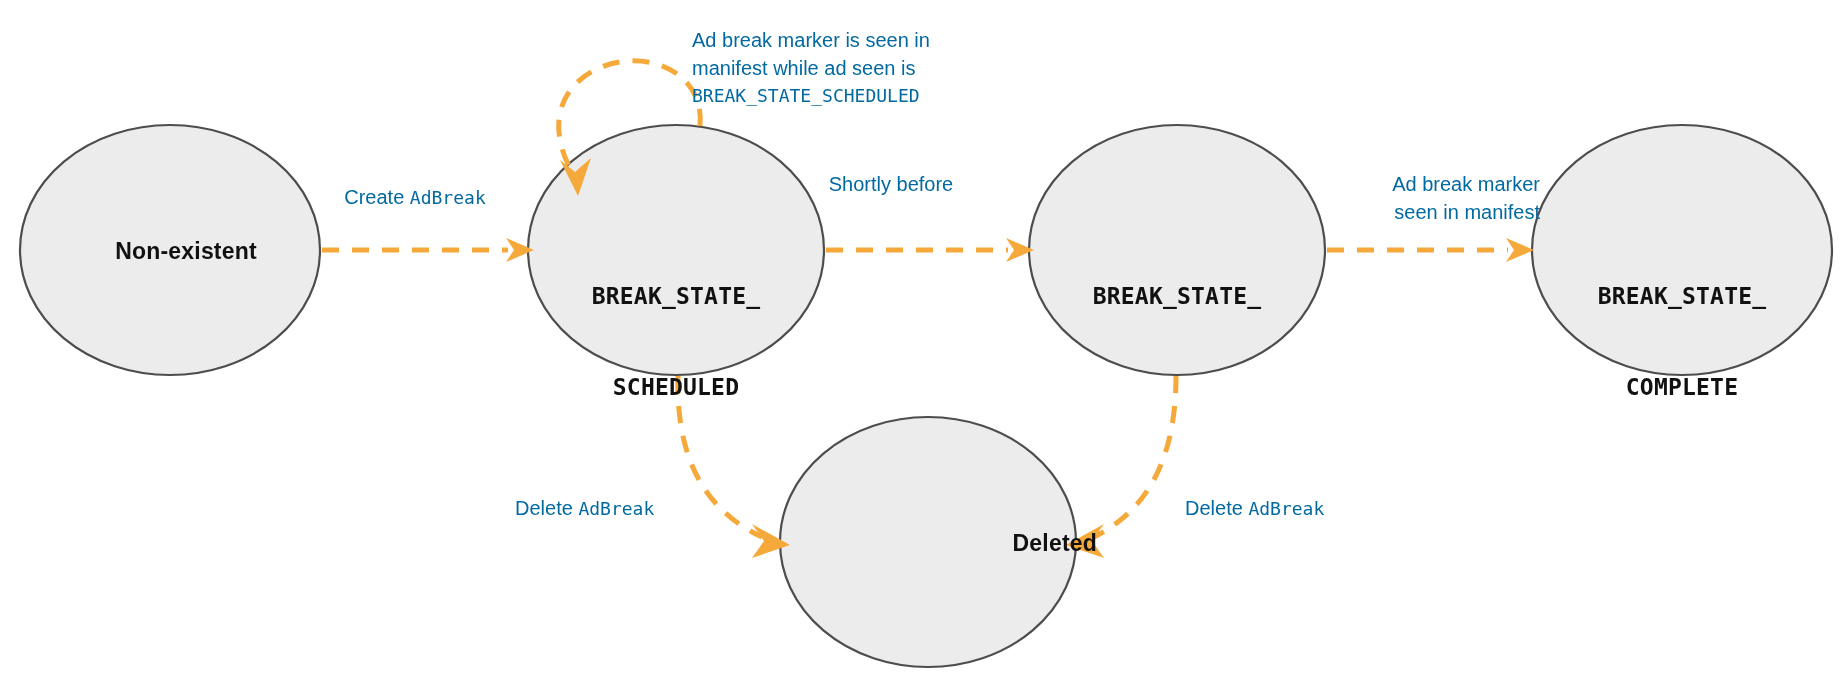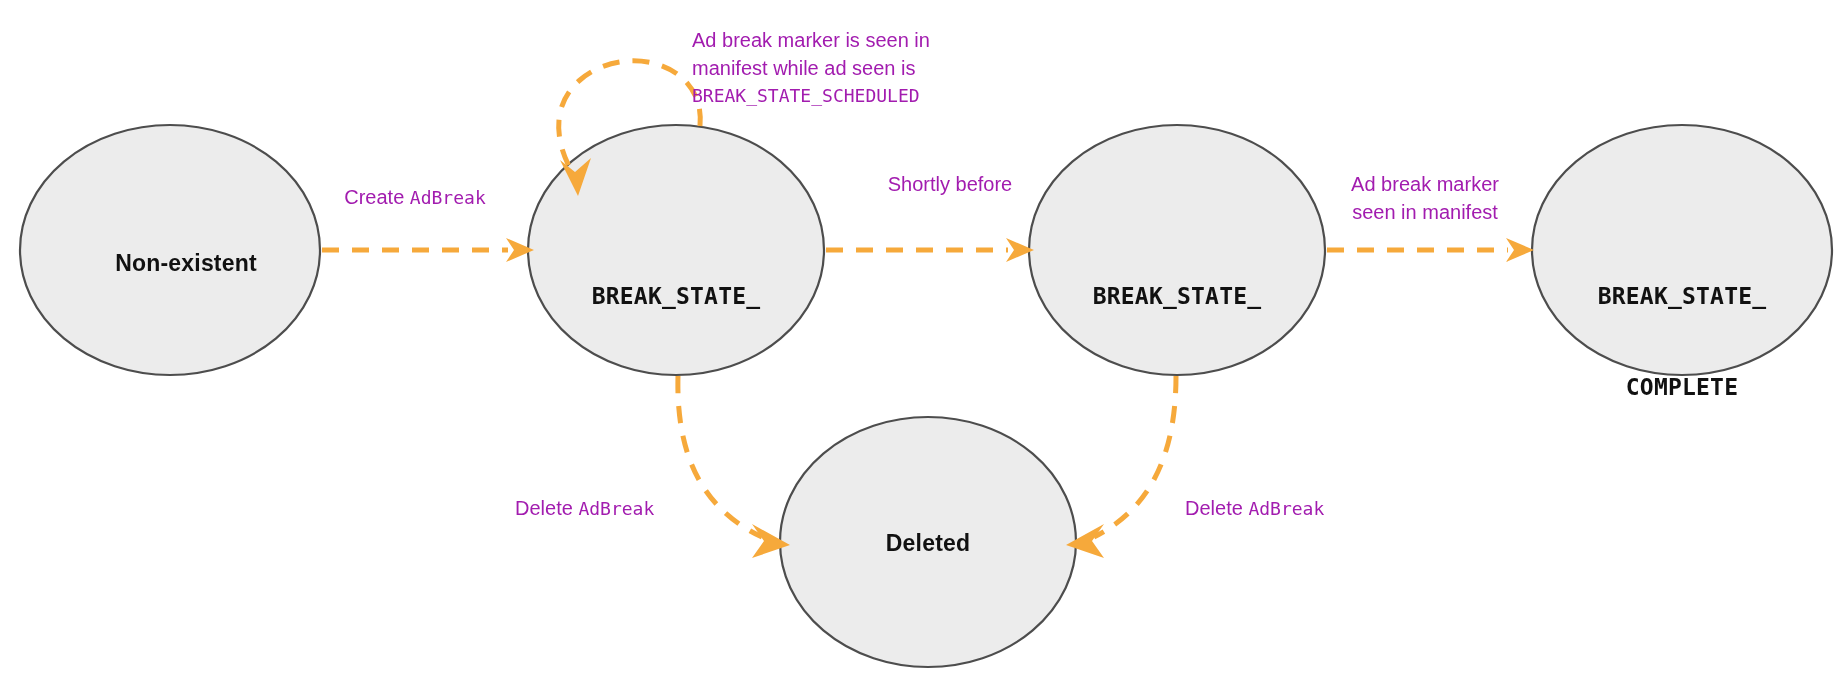--- a/index.html
+++ b/index.html
@@ -53,21 +53,21 @@
     font-size: 23px;
     letter-spacing: 0.2px;
   }
   .node-label.sans {
     font-family: "Liberation Sans", sans-serif;
     font-size: 23px;
     letter-spacing: 0.2px;
   }
   .edge-label {
     position: absolute;
-    color: #a21caf;
+    color: #0369a1;
     font-family: "Liberation Sans", sans-serif;
     font-size: 20px;
     line-height: 1.42;
     white-space: nowrap;
     pointer-events: none;
   }
   .edge-label .mono {
     font-family: "DejaVu Sans Mono", monospace;
     font-size: 18px;
   }
@@ -115,52 +115,53 @@
       <path class="edge-path" d="M 678 376 C 676 452, 700 508, 762 537"></path>
       <polygon class="edge-arrow" points="752,524 790,545 752,558 764,541"></polygon>
     </g>
 
     <g>
       <path class="edge-path" d="M 1176 376 C 1176 452, 1152 508, 1094 537"></path>
       <polygon class="edge-arrow" points="1104,524 1066,545 1104,558 1092,541"></polygon>
     </g>
   </svg>
 
-  <div class="node-label sans" style="left:20px; top:236px; width:332px;margin-top:12px;">Non-existent</div>
+  <div class="node-label sans" style="left:20px; top:236px; width:332px;">Non-existent</div>
 
   <div class="node-label mono" style="left:526px; top:220px; width:300px;">
     <div>BREAK_STATE_</div>
+    <div>SCHEDULED</div>
   </div>
 
   <div class="node-label mono" style="left:1027px; top:220px; width:300px;">
     <div>BREAK_STATE_</div>
   </div>
 
   <div class="node-label mono" style="left:1532px; top:220px; width:300px;">
     <div>BREAK_STATE_</div>
     <div>COMPLETE</div>
   </div>
 
-  <div class="node-label sans" style="left:778px; top:528px; width:300px;">Deleted</div>
+  <div class="node-label sans" style="left:797px; top:528px; width:300px;text-align:right;">Deleted</div>
 
   <div class="edge-label center" style="left:300px; top:183px; width:230px;text-align:center;">
     <span>Create </span><span class="mono">AdBreak</span>
   </div>
 
   <div class="edge-label left" style="left:692px; top:26px;">
     <div>Ad break marker is seen in</div>
     <div>manifest while ad seen is</div>
     <div class="mono">BREAK_STATE_SCHEDULED</div>
   </div>
 
-  <div class="edge-label center" style="left:828px; top:170px; width:244px;">
+  <div class="edge-label center" style="left:769px; top:170px; width:244px;">
     <div>Shortly before</div>
   </div>
 
-  <div class="edge-label center" style="left:1310px; top:170px; width:230px;">
+  <div class="edge-label center" style="left:1310px; top:170px; width:230px;text-align:right;">
     <div>Ad break marker</div>
     <div>seen in manifest</div>
   </div>
 
   <div class="edge-label left" style="left:515px; top:494px;">
     <span>Delete </span><span class="mono">AdBreak</span>
   </div>
 
   <div class="edge-label left" style="left:1185px; top:494px;">
     <span>Delete </span><span class="mono">AdBreak</span>

